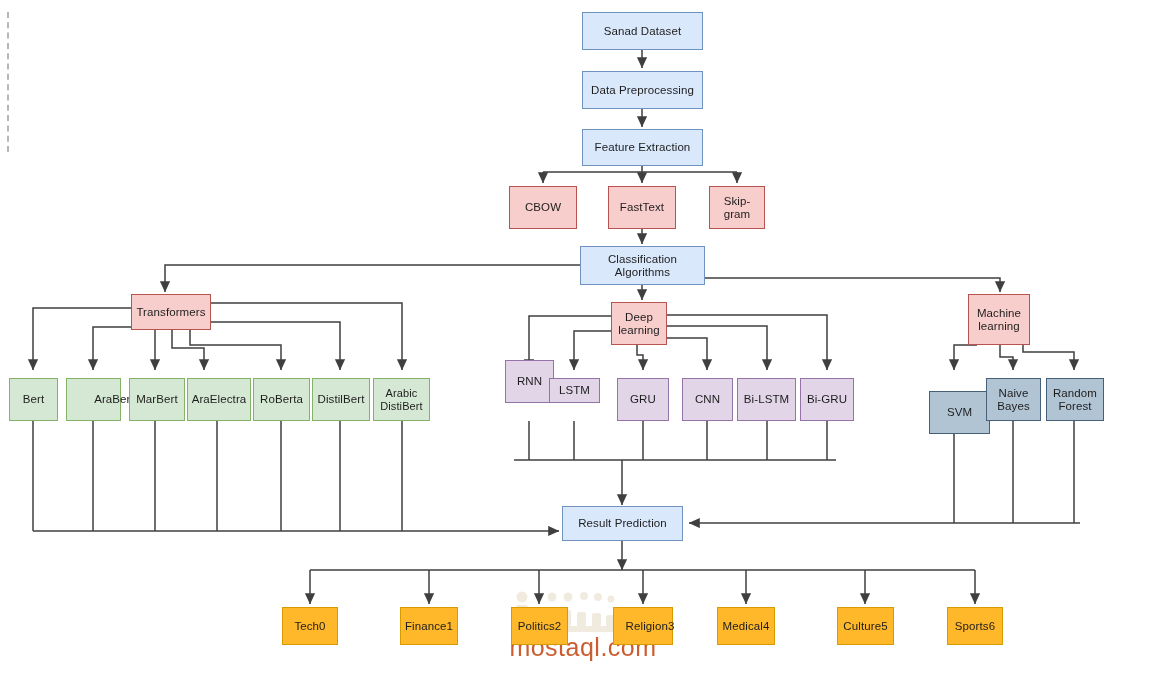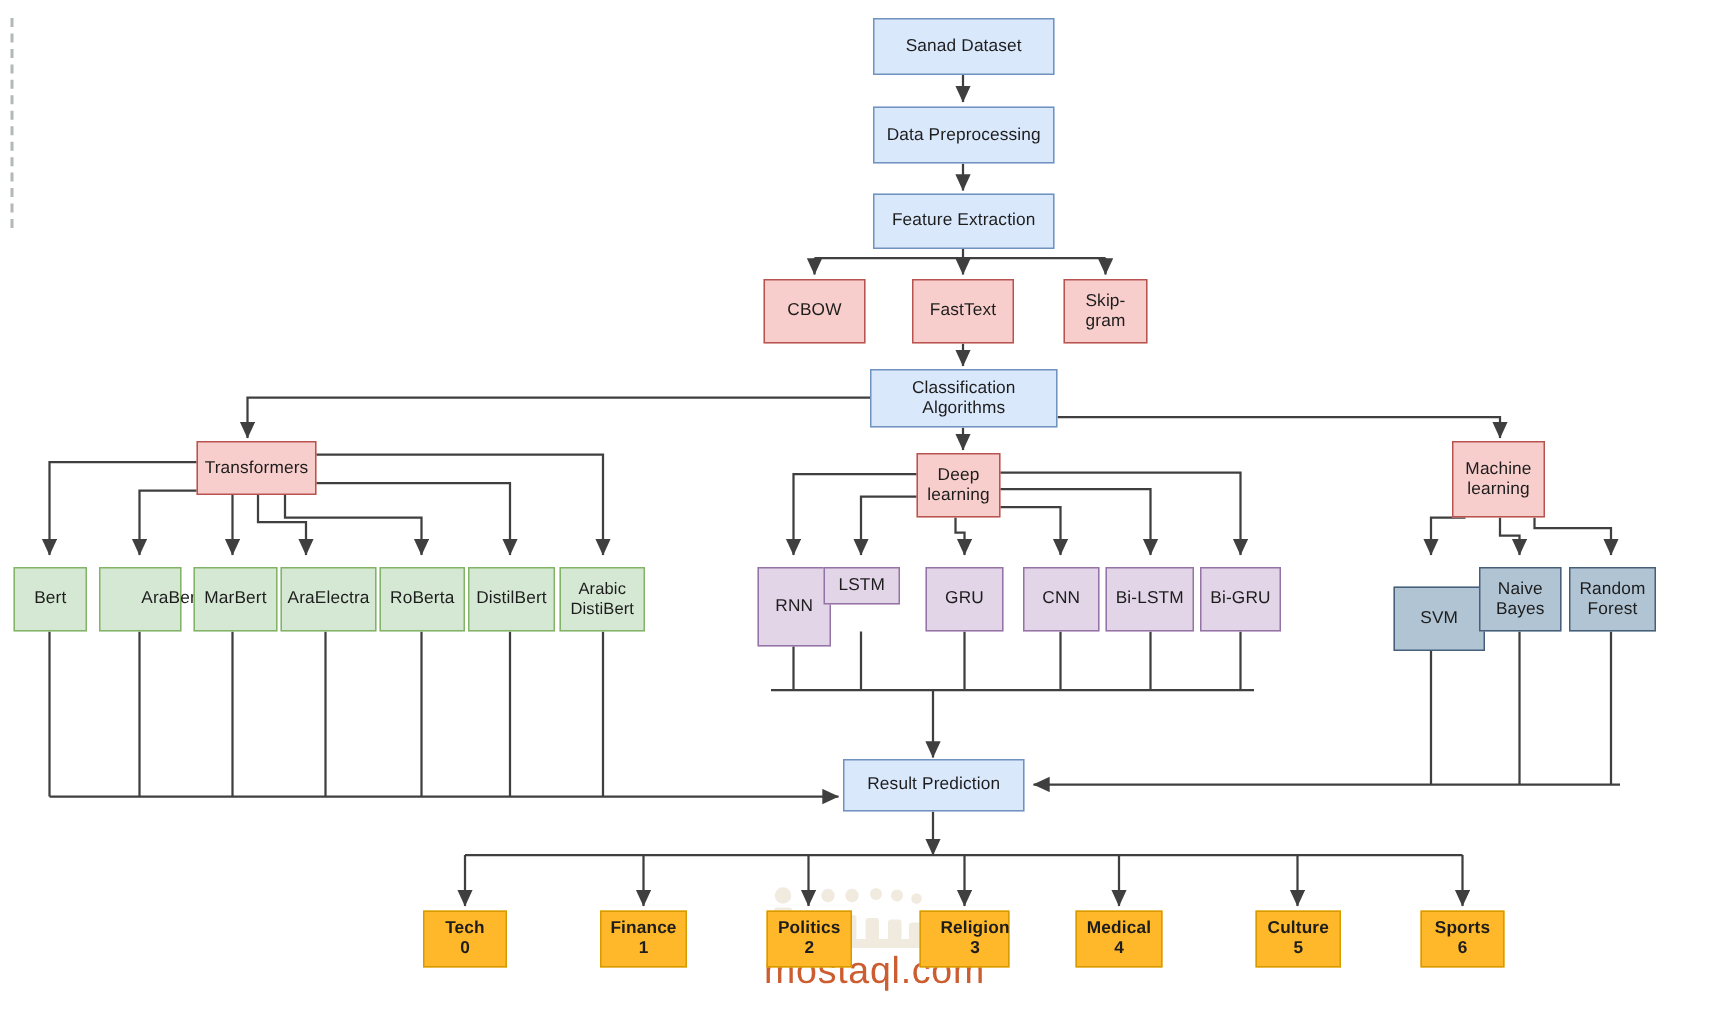--- a/index.html
+++ b/index.html
@@ -35,21 +35,21 @@
     white-space:pre-line;
     letter-spacing:.1px;
     z-index:3;
   }
   .n-blue{background:#dae8fc;border-color:#7092be;}
   .n-red{background:#f8cecc;border-color:#b85450;}
   .n-green{background:#d5e8d4;border-color:#82b366;}
   .n-purple{background:#e1d5e7;border-color:#9673a6;}
   .n-steel{background:#b1c4d4;border-color:#46607a;}
   .n-orange{background:#ffb829;border-color:#d79b00;}
-  .two-line{flex-direction:column;font-weight:bold;}
+  .two-line{}
   .two-line span{display:block;}
 
   
   #watermark{
     position:absolute;
     left:478px; top:588px;
     width:210px; height:76px;
     z-index:1;
     opacity:.85;
     pointer-events:none;
@@ -209,21 +209,21 @@
 
   <div class="node n-green" style="left:9px;top:378px;width:49px;height:43px;">Bert</div>
   <div class="node n-green" style="left:66px;top:378px;width:55px;height:43px;padding-left:41px;">AraBert</div>
   <div class="node n-green" style="left:129px;top:378px;width:56px;height:43px;">MarBert</div>
   <div class="node n-green" style="left:187px;top:378px;width:64px;height:43px;">AraElectra</div>
   <div class="node n-green" style="left:253px;top:378px;width:57px;height:43px;">RoBerta</div>
   <div class="node n-green" style="left:312px;top:378px;width:58px;height:43px;">DistilBert</div>
   <div class="node n-green" style="left:373px;top:378px;width:57px;height:43px;font-size:11px;">Arabic
 DistiBert</div>
 
-  <div class="node n-purple" style="left:505px;top:378px;width:49px;height:53px;">RNN</div>
+  <div class="node n-purple" style="left:505px;top:360px;width:49px;height:43px;">RNN</div>
   <div class="node n-purple" style="left:549px;top:378px;width:51px;height:25px;">LSTM</div>
   <div class="node n-purple" style="left:617px;top:378px;width:52px;height:43px;">GRU</div>
   <div class="node n-purple" style="left:682px;top:378px;width:51px;height:43px;">CNN</div>
   <div class="node n-purple" style="left:737px;top:378px;width:59px;height:43px;">Bi-LSTM</div>
   <div class="node n-purple" style="left:800px;top:378px;width:54px;height:43px;">Bi-GRU</div>
 
   <div class="node n-steel" style="left:929px;top:391px;width:61px;height:43px;">SVM</div>
   <div class="node n-steel" style="left:986px;top:378px;width:55px;height:43px;">Naive
 Bayes</div>
   <div class="node n-steel" style="left:1046px;top:378px;width:58px;height:43px;">Random

